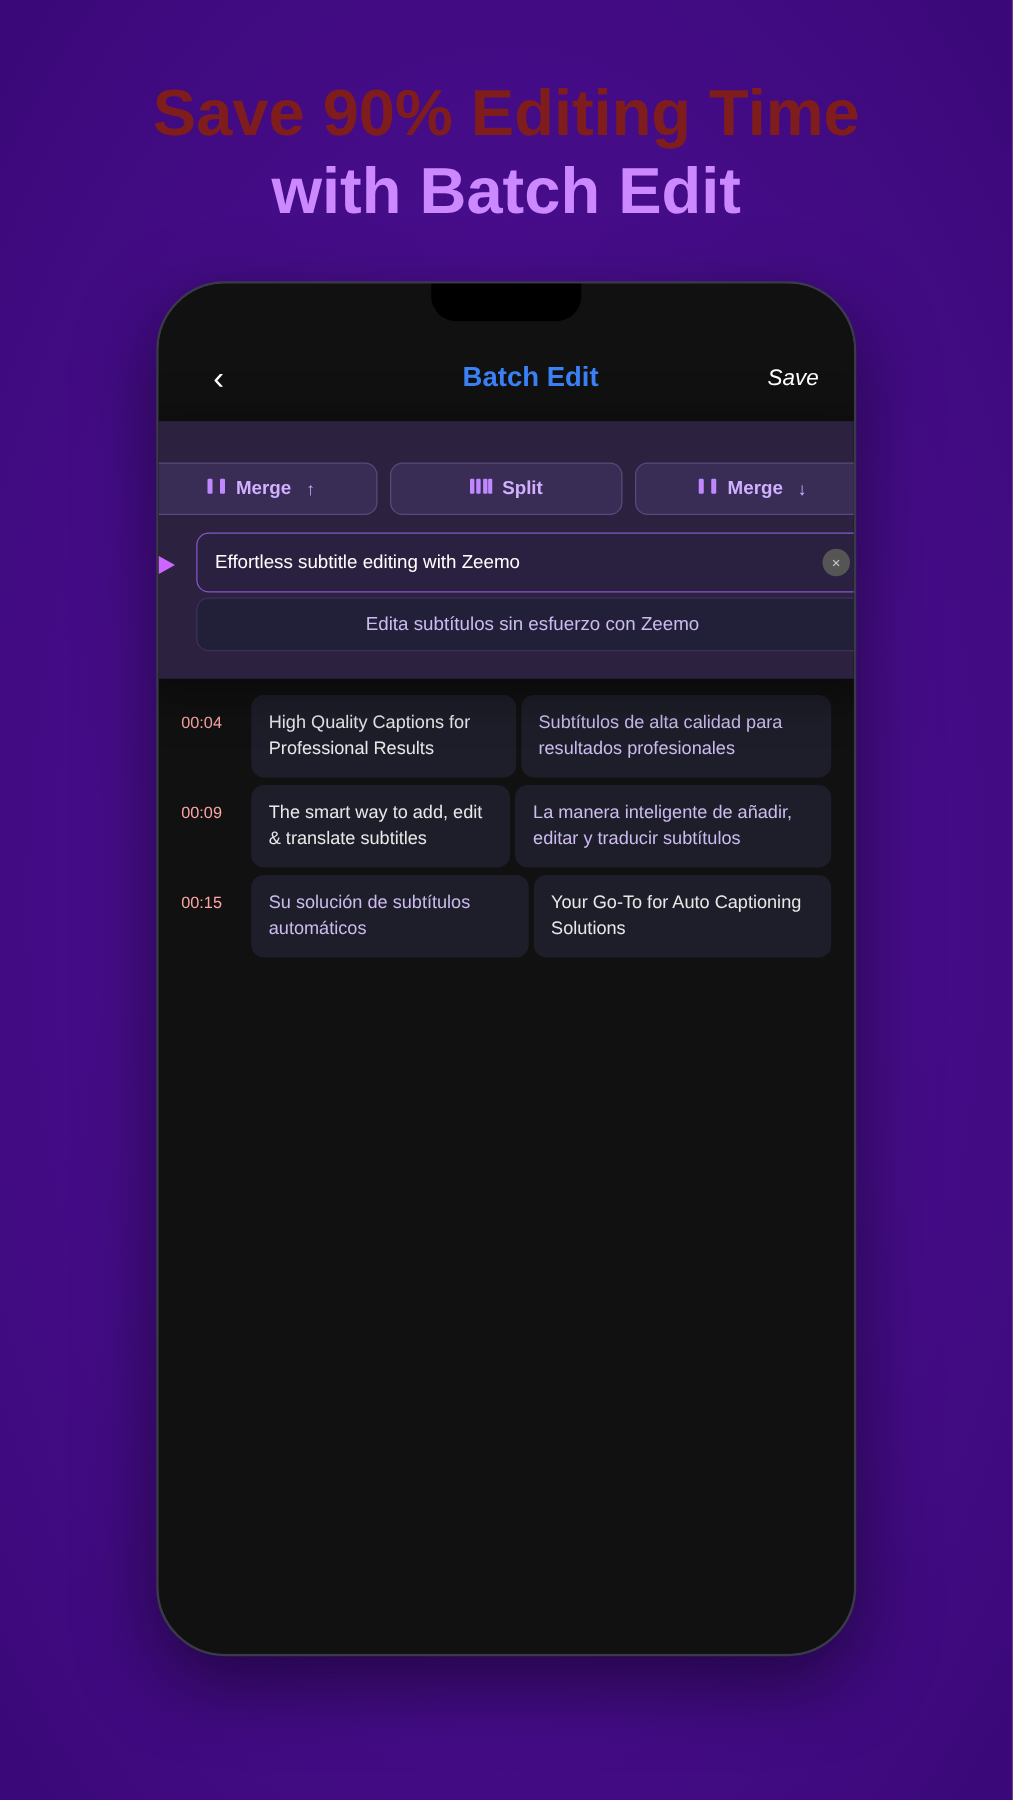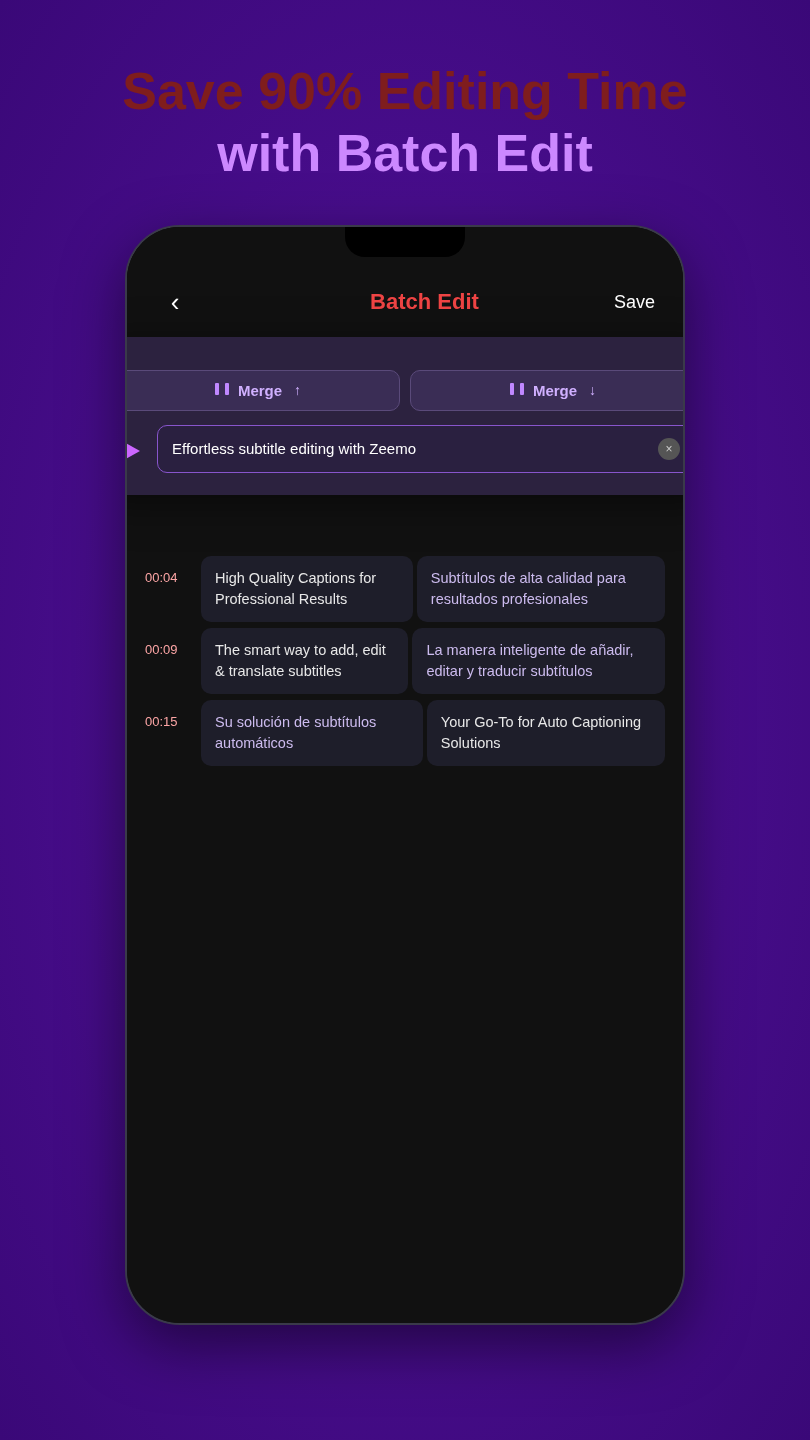--- a/index.html
+++ b/index.html
@@ -86,28 +86,29 @@
       color: #ffffff;
       font-size: 26px;
       cursor: pointer;
       width: 40px;
       text-align: center;
     }
 
     .header-title {
       font-size: 22px;
       font-weight: 700;
-      color: #ef4444;
+      color: #3b82f6;
       margin-left: 40px;
     }
 
     .save-btn {
       color: #ffffff;
       font-size: 18px;
       cursor: pointer;
+      font-style: italic;
     }
 
     
     .batch-panel {
       position: absolute;
       top: 110px;
       left: -30px;
       right: -30px;
       background: rgba(45, 35, 65, 0.97);
       border-radius: 18px;
@@ -288,20 +289,31 @@
           <span>
             <svg width="16" height="16" viewBox="0 0 16 16" fill="none">
               <rect x="1" y="2" width="4" height="12" rx="1" fill="#c088ff"></rect>
               <rect x="11" y="2" width="4" height="12" rx="1" fill="#c088ff"></rect>
             </svg>
           </span>
           <span>Merge</span>
           <span class="arrow">↑</span>
         </button>
 
+        <button class="tool-btn">
+          <span>
+            <svg width="18" height="16" viewBox="0 0 18 16" fill="none">
+              <rect x="0" y="2" width="3.5" height="12" rx="1" fill="#c088ff"></rect>
+              <rect x="5" y="2" width="3.5" height="12" rx="1" fill="#c088ff"></rect>
+              <rect x="10.5" y="2" width="3.5" height="12" rx="1" fill="#c088ff"></rect>
+              <rect x="14.5" y="2" width="3.5" height="12" rx="1" fill="#c088ff"></rect>
+            </svg>
+          </span>
+          <span>Split</span>
+        </button>
 
         <button class="tool-btn">
           <span>
             <svg width="16" height="16" viewBox="0 0 16 16" fill="none">
               <rect x="1" y="2" width="4" height="12" rx="1" fill="#c088ff"></rect>
               <rect x="11" y="2" width="4" height="12" rx="1" fill="#c088ff"></rect>
             </svg>
           </span>
           <span>Merge</span>
           <span class="arrow">↓</span>
@@ -310,20 +322,23 @@
 
       <div class="edit-area">
         <div class="play-btn">
           <div class="play-triangle"></div>
         </div>
         <div class="text-inputs">
           <div class="text-input-row active">
             <span class="text-input-value">Effortless subtitle editing with Zeemo</span>
             <div class="clear-btn">×</div>
           </div>
+          <div class="text-input-row secondary">
+            <span class="secondary-text">Edita subtítulos sin esfuerzo con Zeemo</span>
+          </div>
         </div>
       </div>
 
     </div>
 
     <div class="subtitle-list">
 
       <div class="subtitle-group">
         <span class="timestamp">00:04</span>
         <div class="sub-texts">

